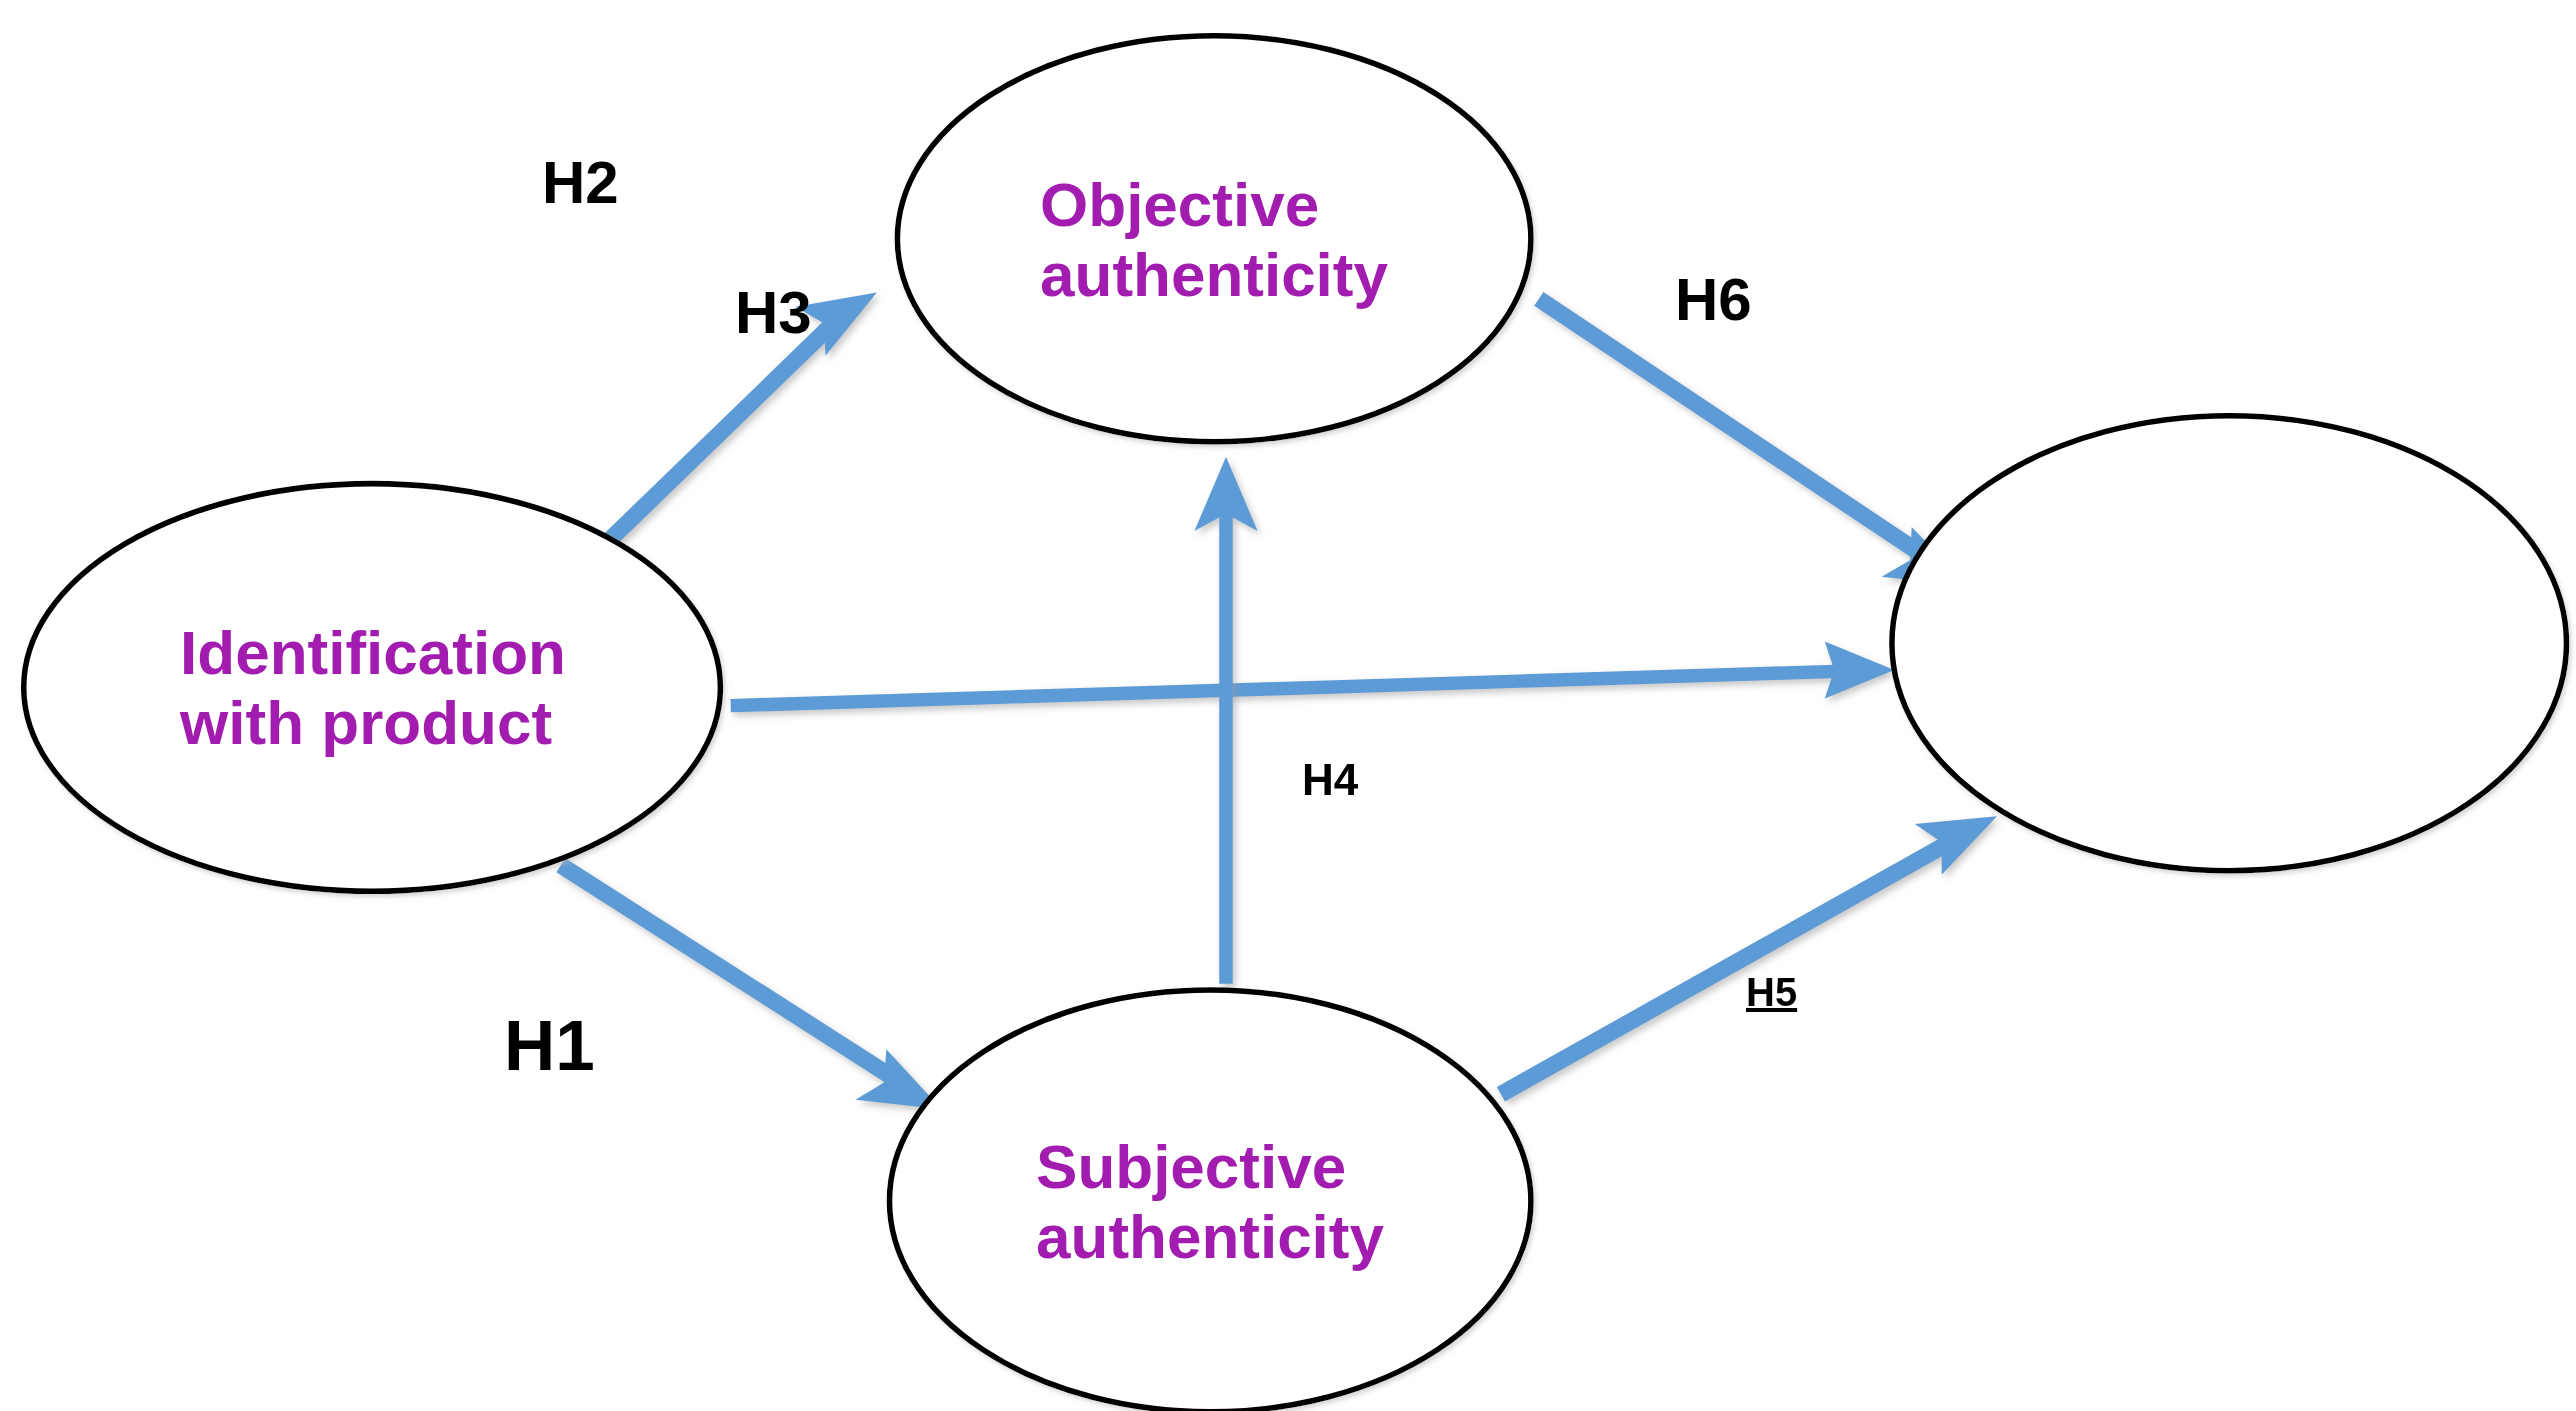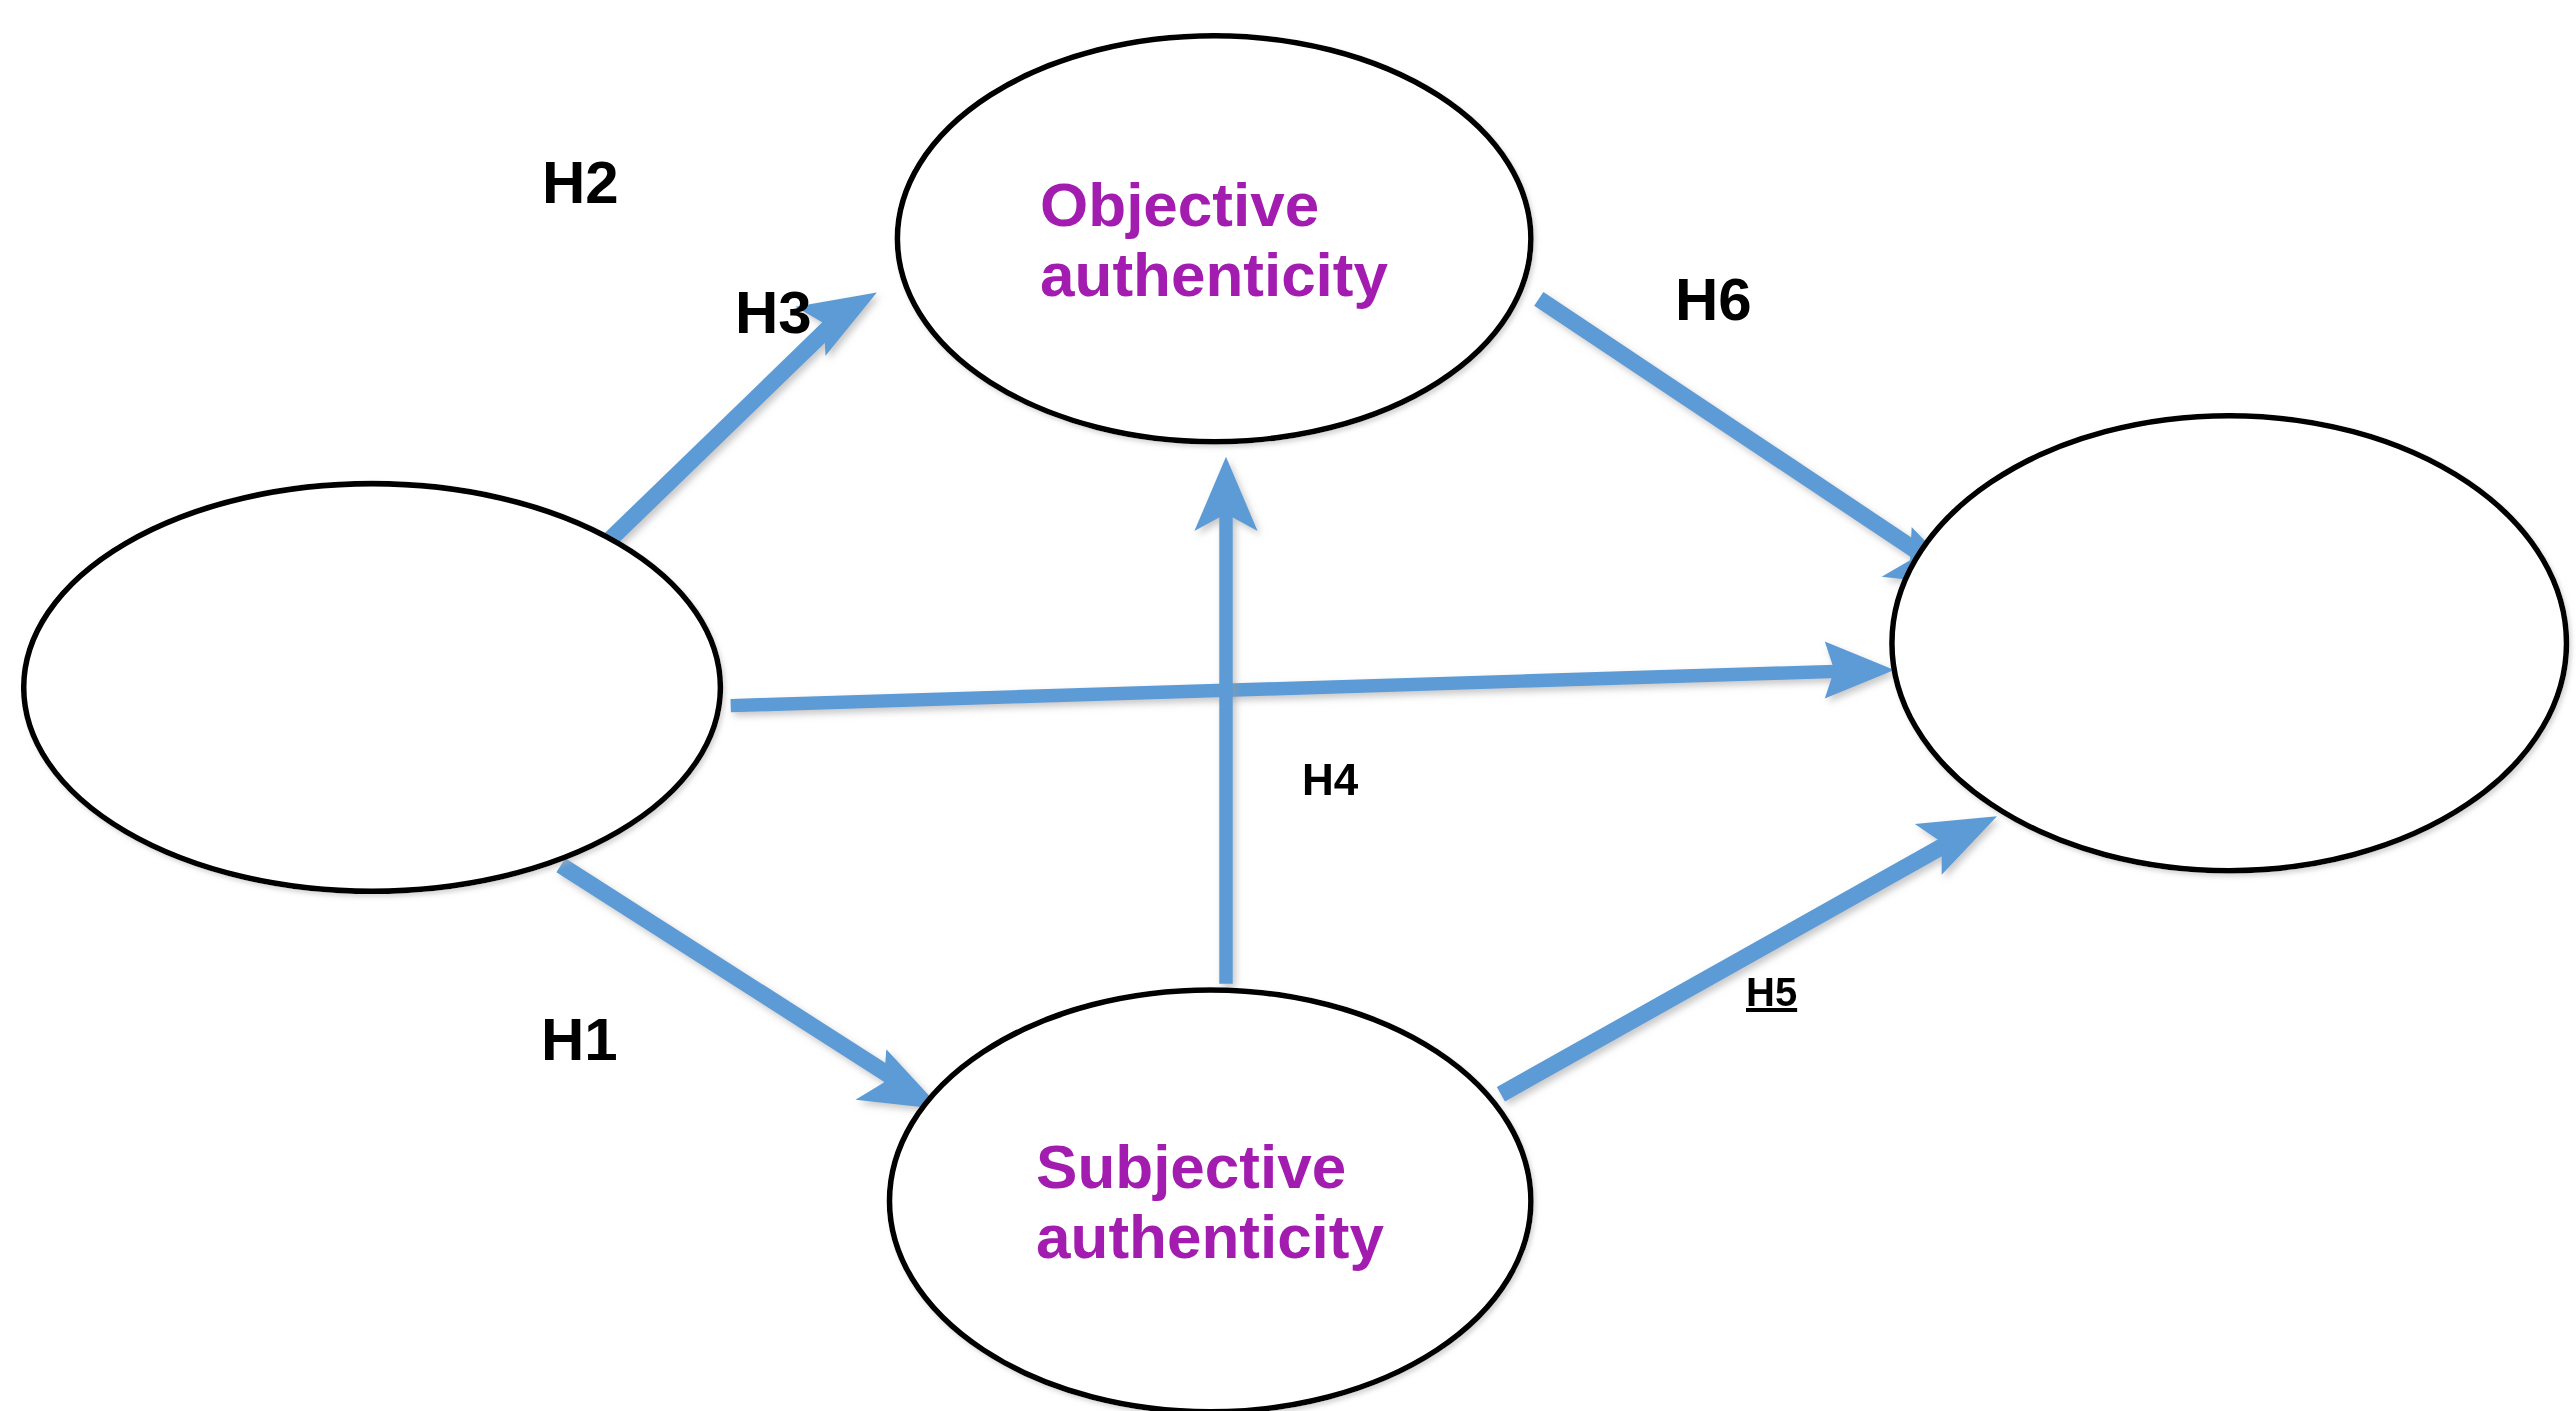--- a/index.html
+++ b/index.html
@@ -104,29 +104,31 @@
 
     <g>
       <ellipse cx="1532" cy="1520" rx="406" ry="267" fill="#FFFFFF" stroke="#000000" stroke-width="7" filter="url(#ellipse-shadow)"></ellipse>
     </g>
 
     <g>
       <ellipse cx="2822" cy="814" rx="427" ry="288" fill="#FFFFFF" stroke="#000000" stroke-width="7" filter="url(#ellipse-shadow)"></ellipse>
     </g>
   </svg>
 
+  <div class="node-label" style="left:24px; top:589px; width:698px; height:197px; font-size:62px;">Identification
+with product</div>
 
   <div class="node-label" style="left:897px; top:141px; width:634px; height:197px; font-size:62px;">Objective
 authenticity</div>
 
   <div class="node-label" style="left:889px; top:1103px; width:642px; height:197px; font-size:62px;">Subjective
 authenticity</div>
 
 
-  <div class="hyp-label" style="left:541px; top:1010px; font-size:60px;">H1</div>
+  <div class="hyp-label" style="left:504px; top:1010px; font-size:71px;">H1</div>
 
   <div class="hyp-label" style="left:542px; top:153px; font-size:60px;">H2</div>
 
   <div class="hyp-label" style="left:735px; top:283px; font-size:60px;">H3</div>
 
   <div class="hyp-label" style="left:1302px; top:758px; font-size:44px;">H4</div>
 
   <div class="hyp-label" style="left:1746px; top:972px; font-size:40px;text-decoration:underline;">H5</div>
 
   <div class="hyp-label" style="left:1675px; top:270px; font-size:60px;">H6</div>

